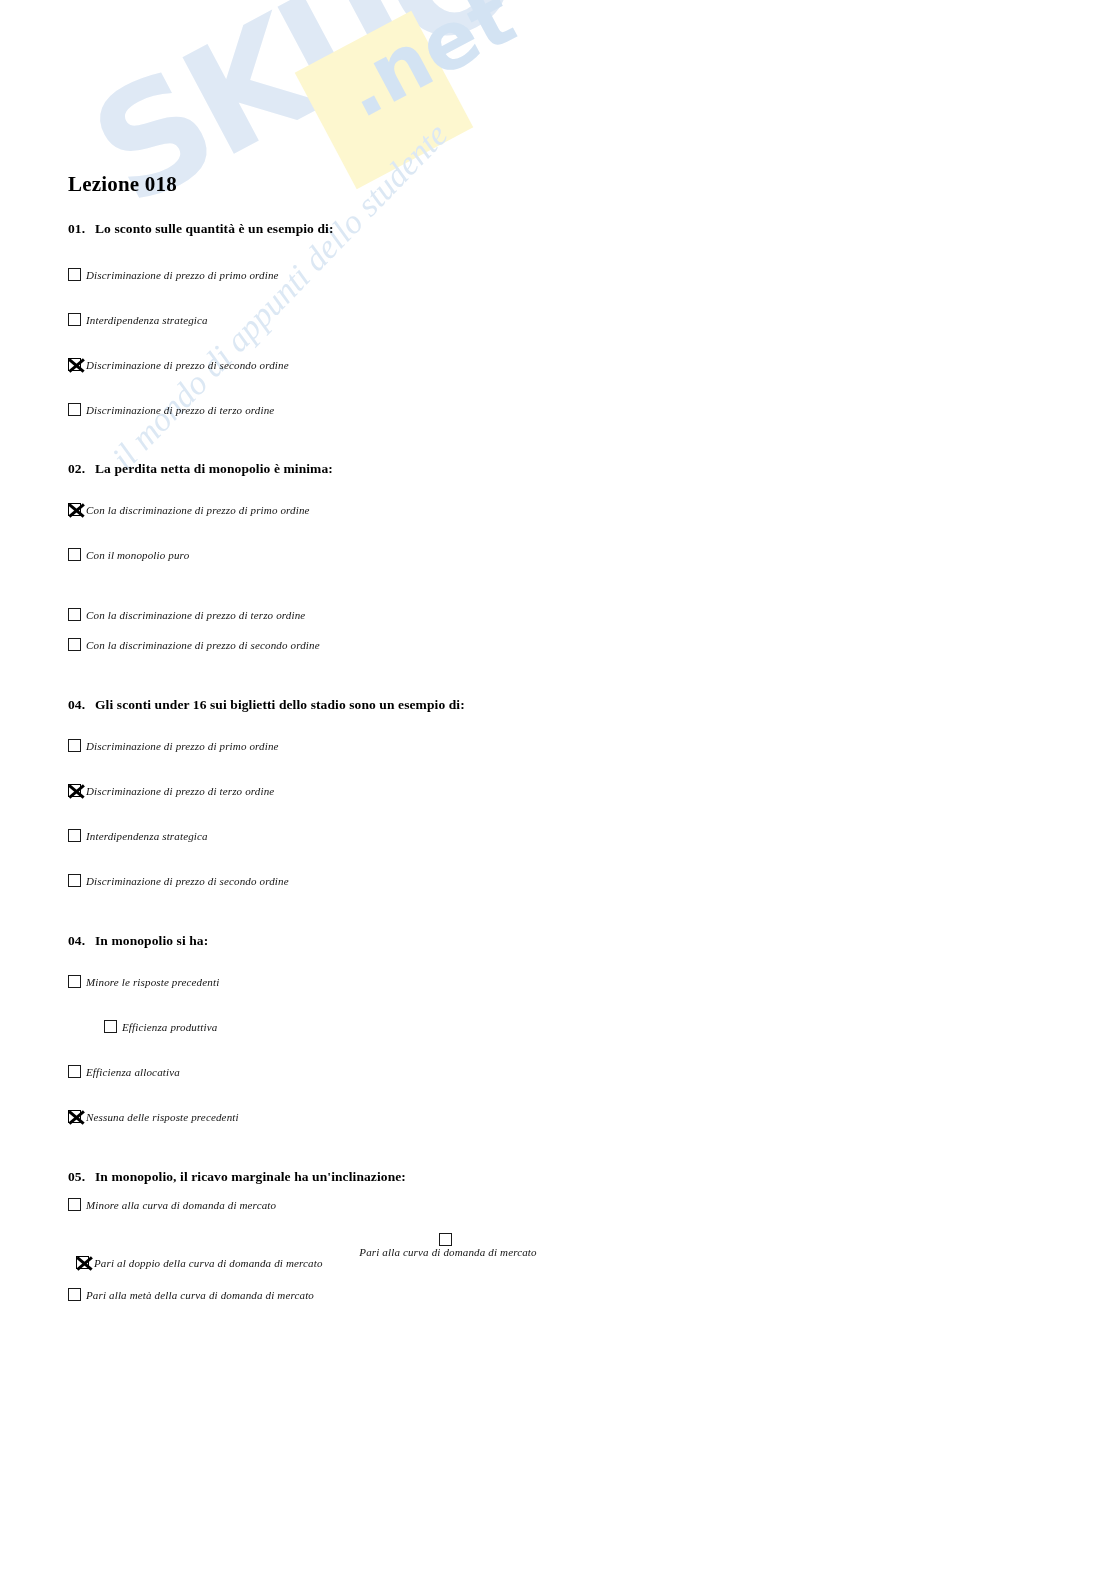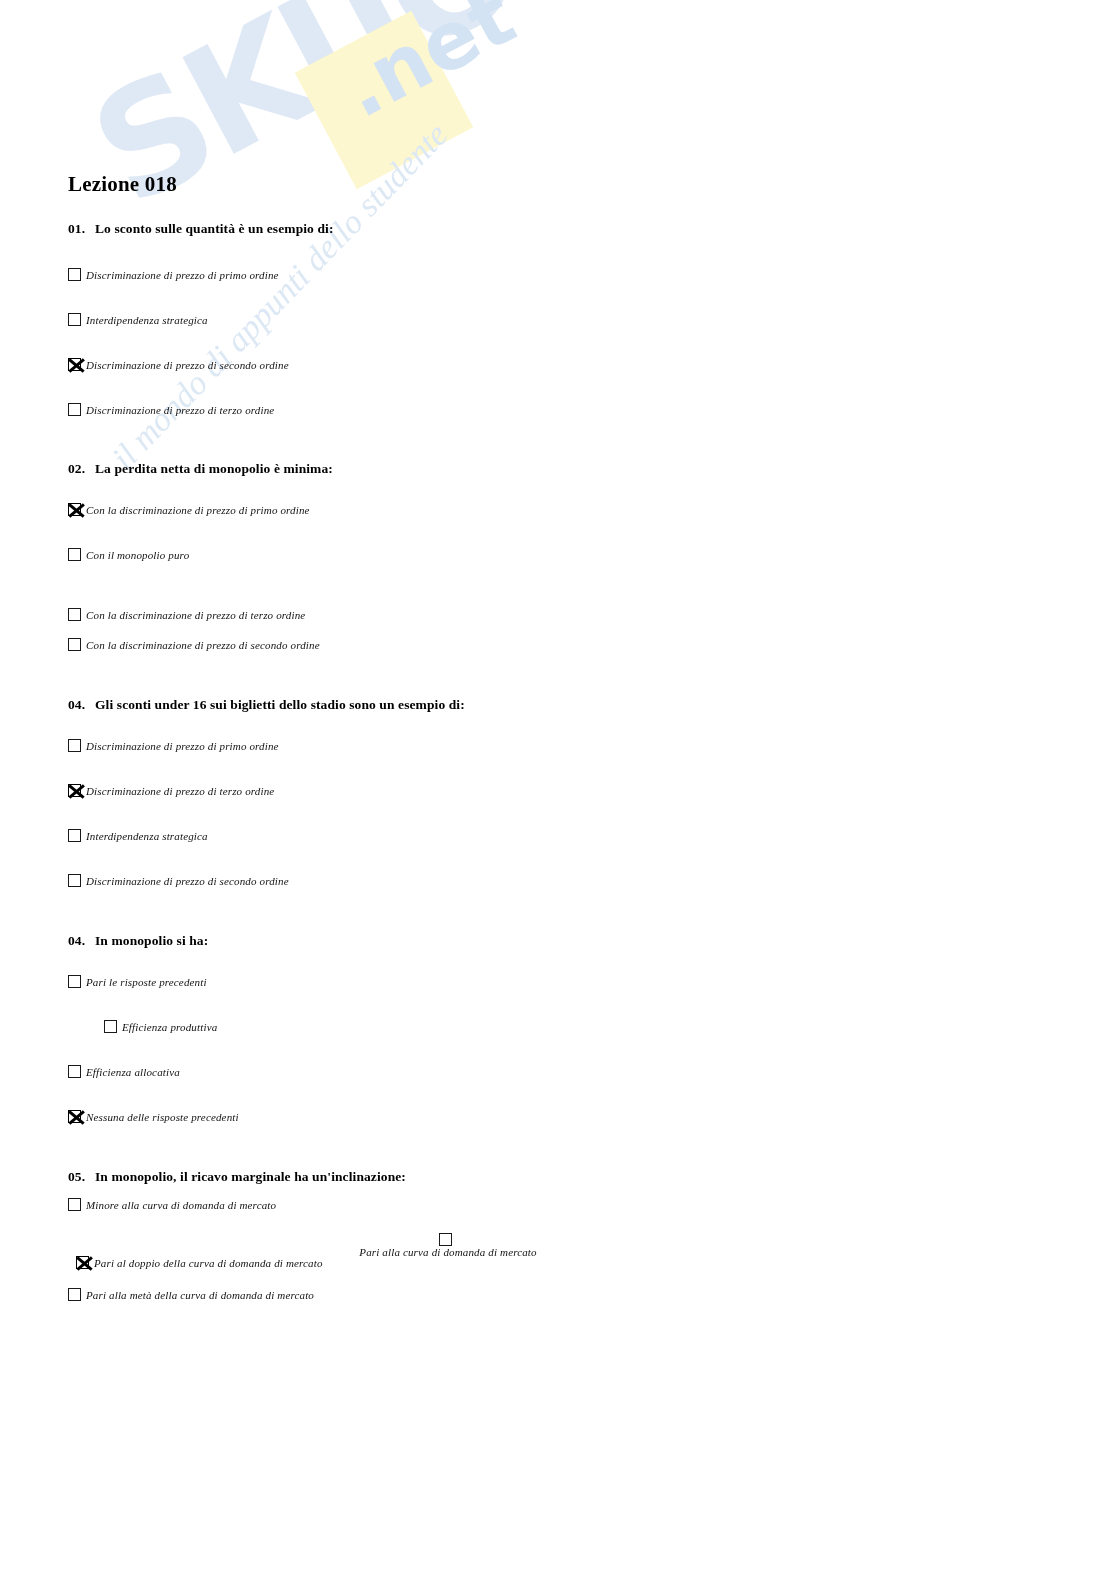--- a/index.html
+++ b/index.html
@@ -239,21 +239,21 @@
           <span class="option-label">Discriminazione di prezzo di secondo ordine</span>
         </div>
         <div class="question-block" style="top: 933px;">
           <div class="question-head">
             <span class="q-num">04.</span>
             <span class="q-text">In monopolio si ha:</span>
           </div>
         </div>
         <div class="question-block option-row" style="top: 975px;">
           <span class="checkbox"></span>
-          <span class="option-label">Pari le risposte precedenti</span>
+          <span class="option-label">Minore le risposte precedenti</span>
         </div>
         <div class="question-block option-row" style="top: 1020px; padding-left: 36px;">
           <span class="checkbox"></span>
           <span class="option-label">Efficienza produttiva</span>
         </div>
         <div class="question-block option-row" style="top: 1065px;">
           <span class="checkbox"></span>
           <span class="option-label">Efficienza  allocativa</span>
         </div>
         <div class="question-block option-row" style="top: 1110px;">

